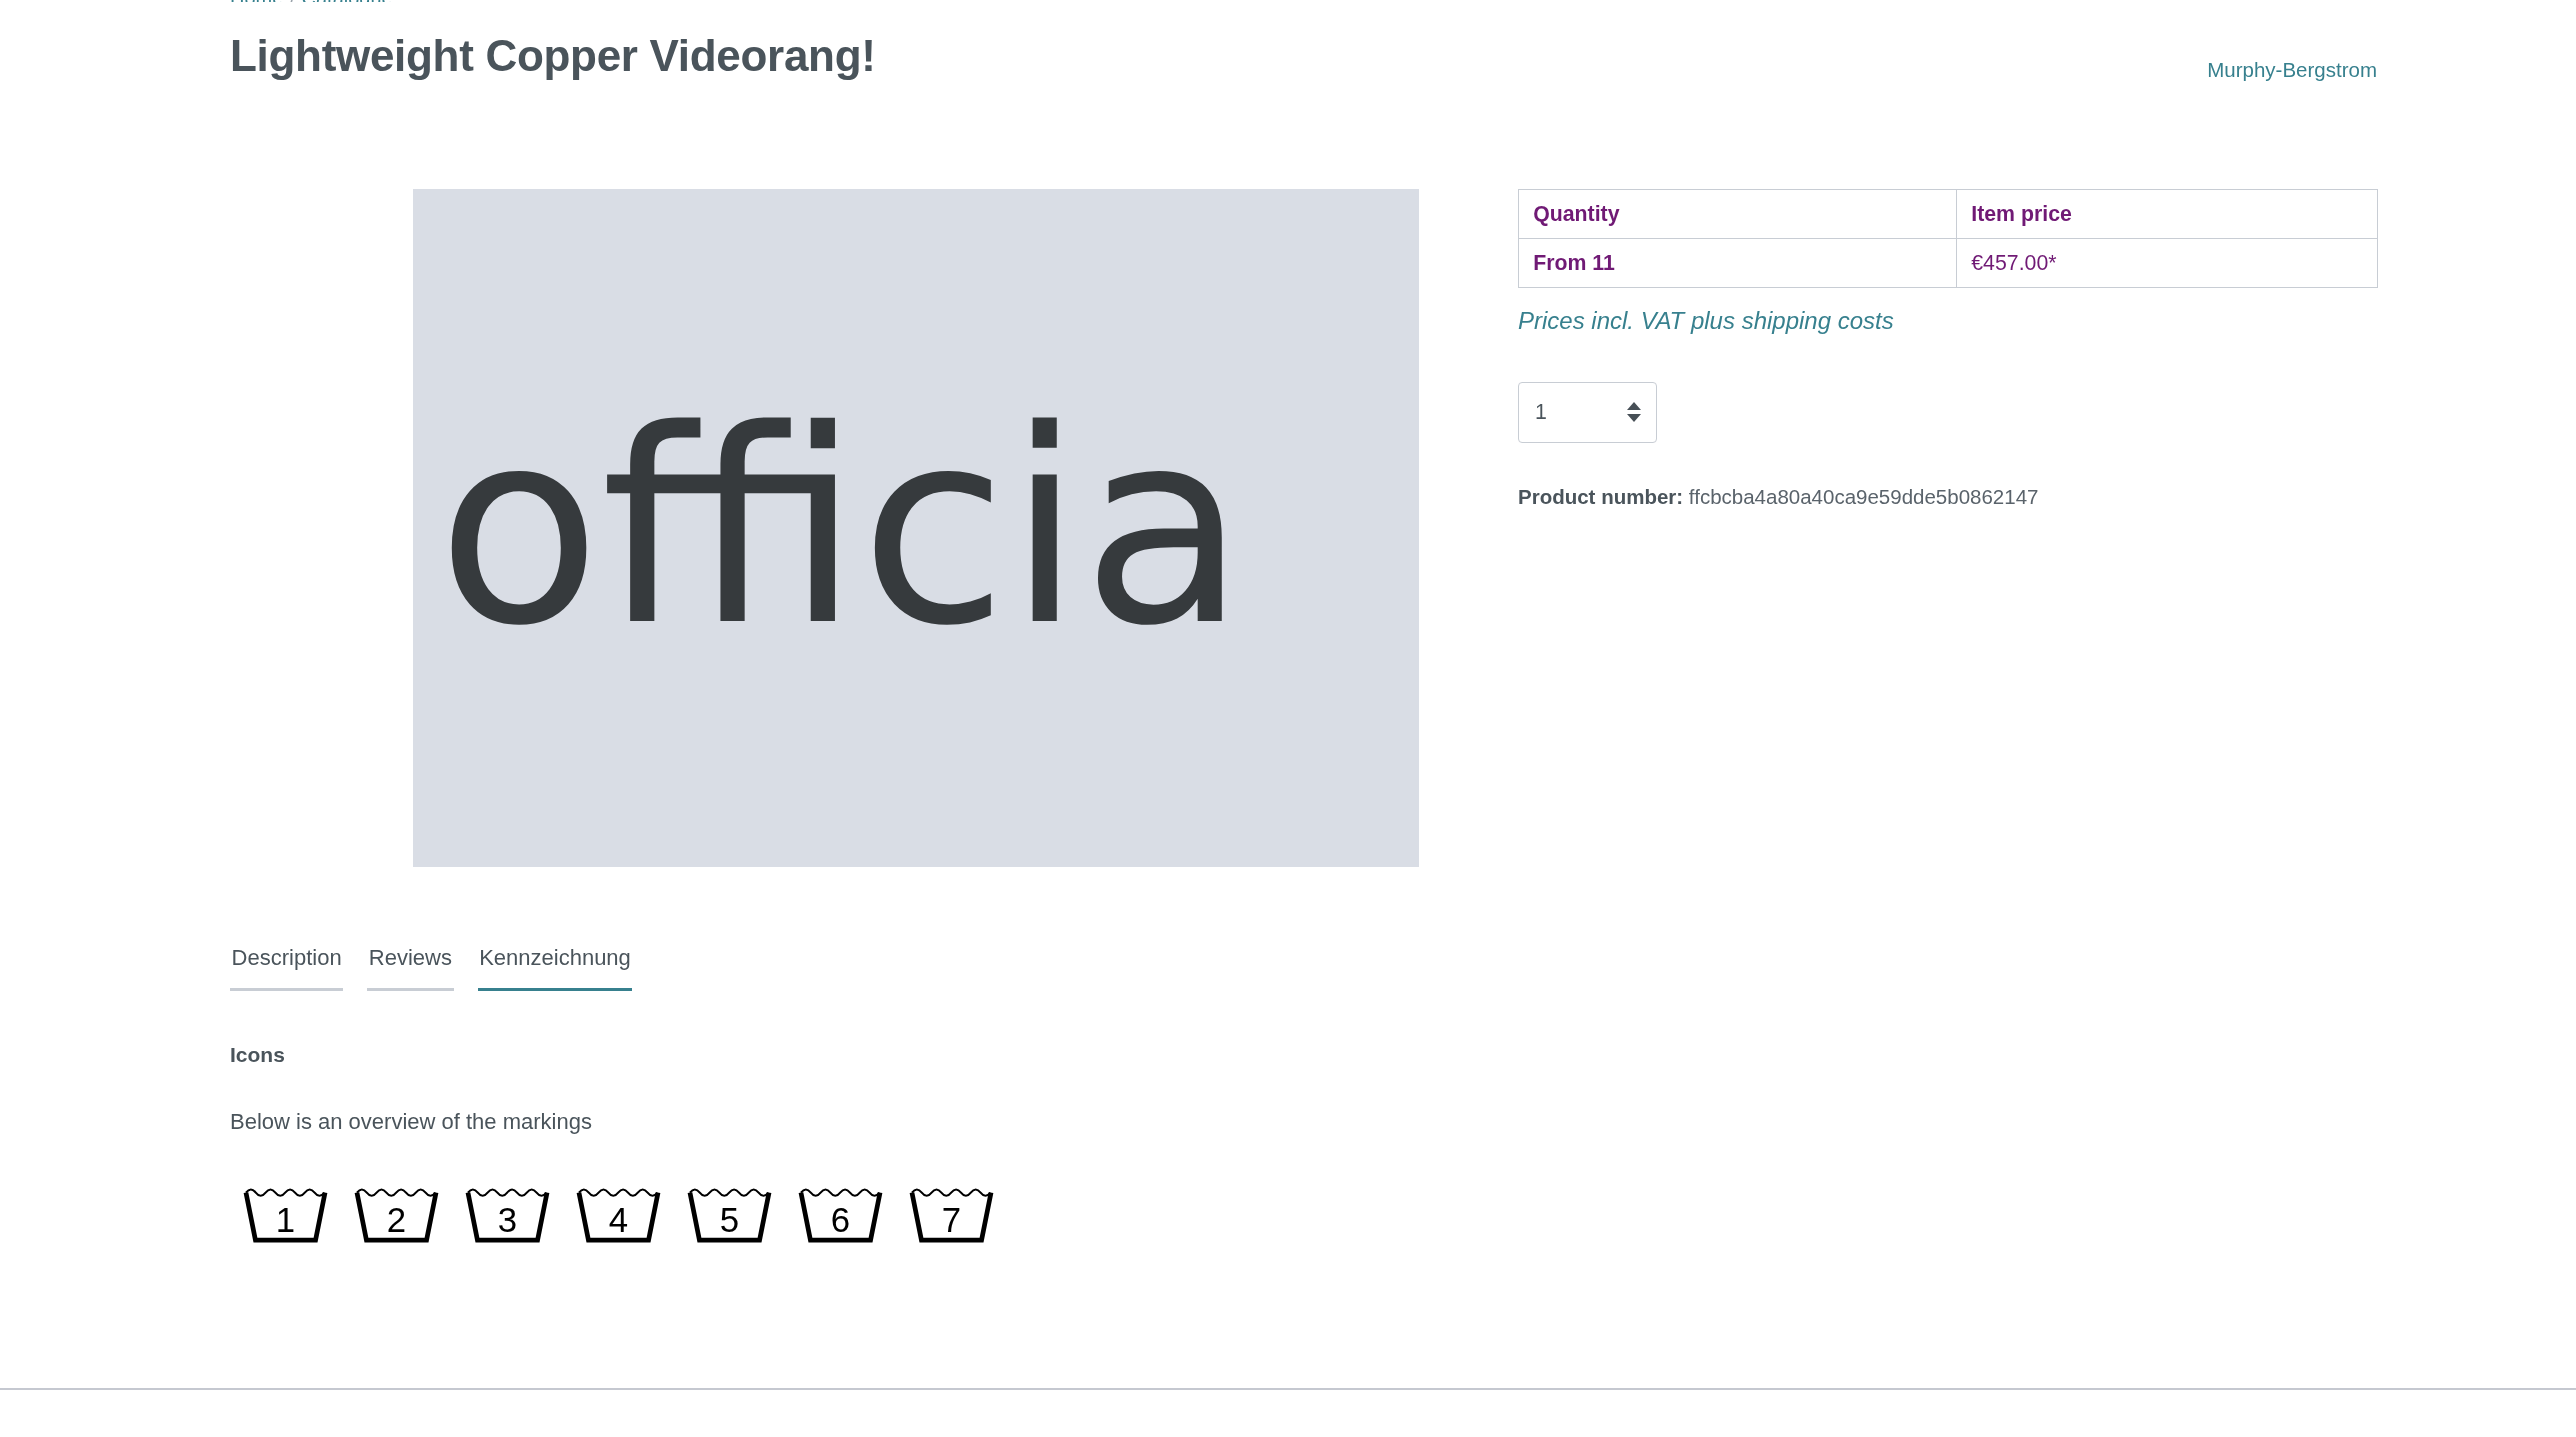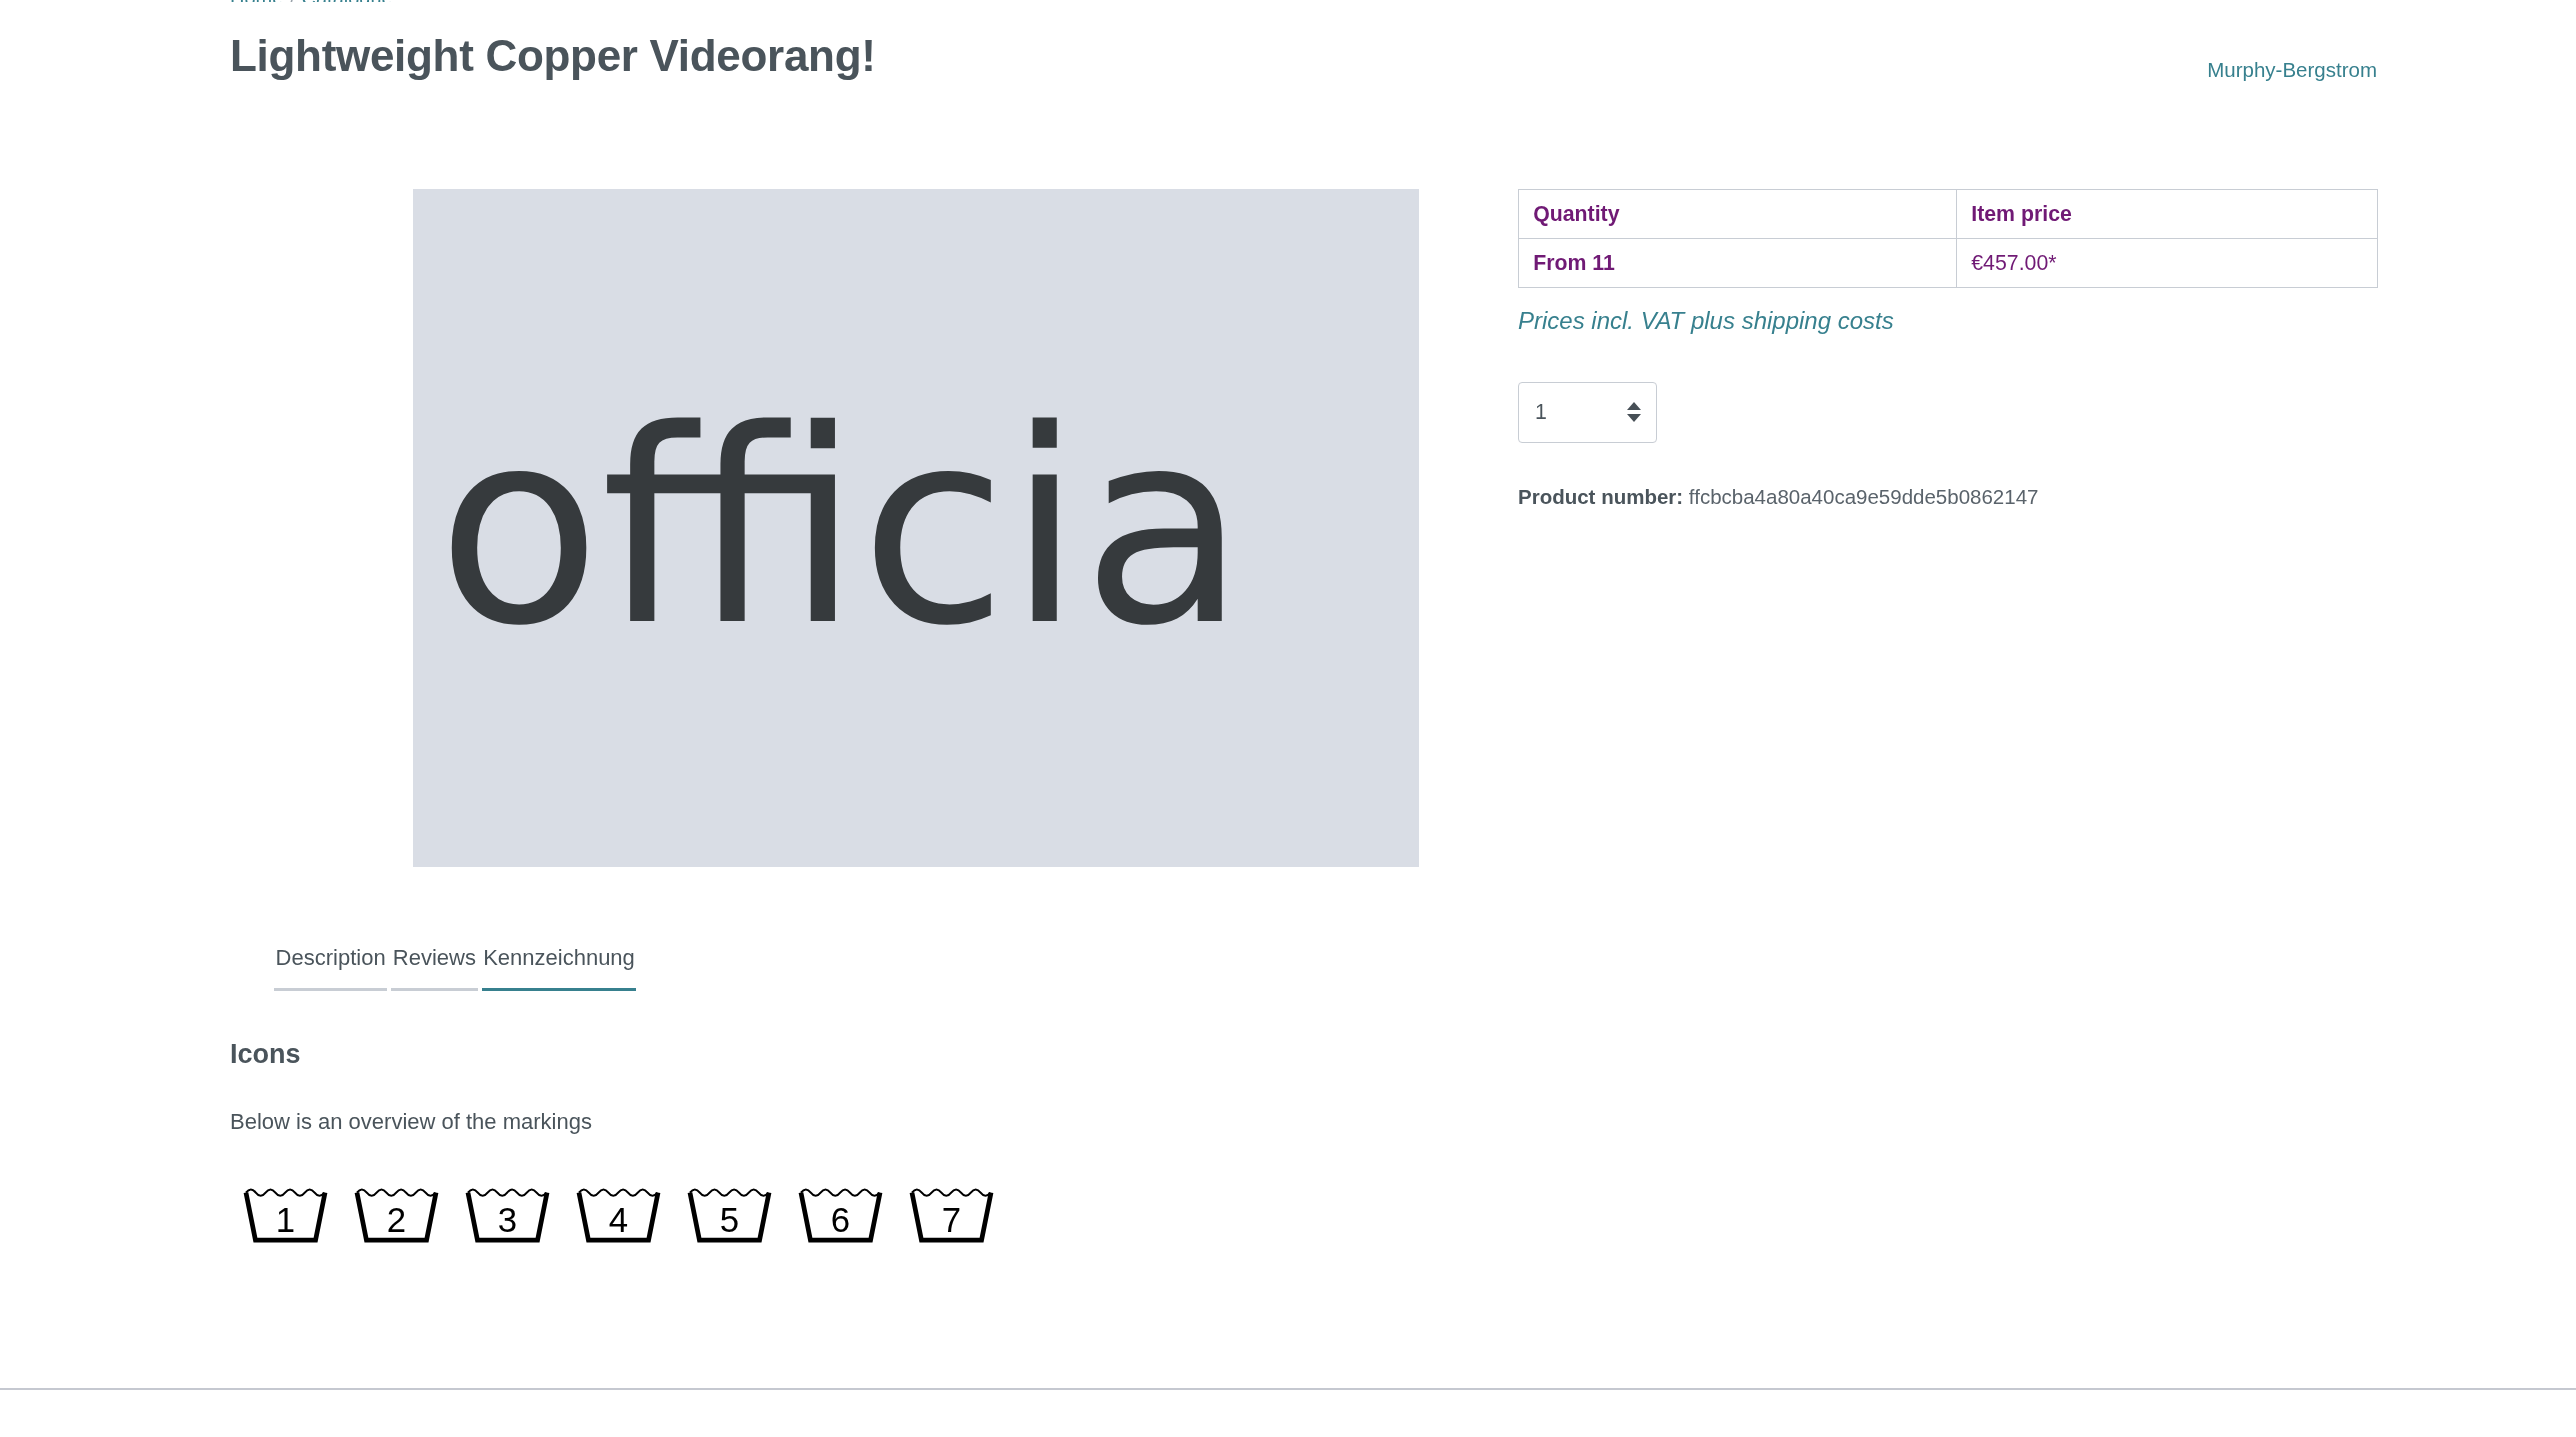--- a/index.html
+++ b/index.html
@@ -188,43 +188,42 @@
   }
   .product-number .pn-label { font-weight: bold; }
   .product-number .pn-value { font-weight: normal; color: #5a636b; }
 
   
   .tabs {
     position: absolute;
     left: 230px;
     top: 944px;
     display: flex;
-    gap: 4px;
+    gap: 24px;
     align-items: flex-end;
-    margin-left: 44px;
   }
   .tab {
     font-size: 22px;
     line-height: 27px;
     color: #4a545b;
     text-decoration: none;
     padding: 0 1.6px 17.4px 1.6px;
     border-bottom: 3.2px solid #c8cdd4;
     cursor: pointer;
     white-space: nowrap;
   }
   .tab.active {
     border-bottom-color: #37808e;
     color: #4a545b;
   }
 
   
   .panel { position: absolute; left: 230px; top: 1035px; width: 2132px; }
   .panel-heading {
-    font-size: 27px;
+    font-size: 21px;
     line-height: 39px;
     font-weight: bold;
     color: #4a545b;
     margin: 0;
   }
   .panel-sub {
     margin: 35px 0 9px 0;
     font-size: 22px;
     line-height: 25px;
     color: #4a545b;

